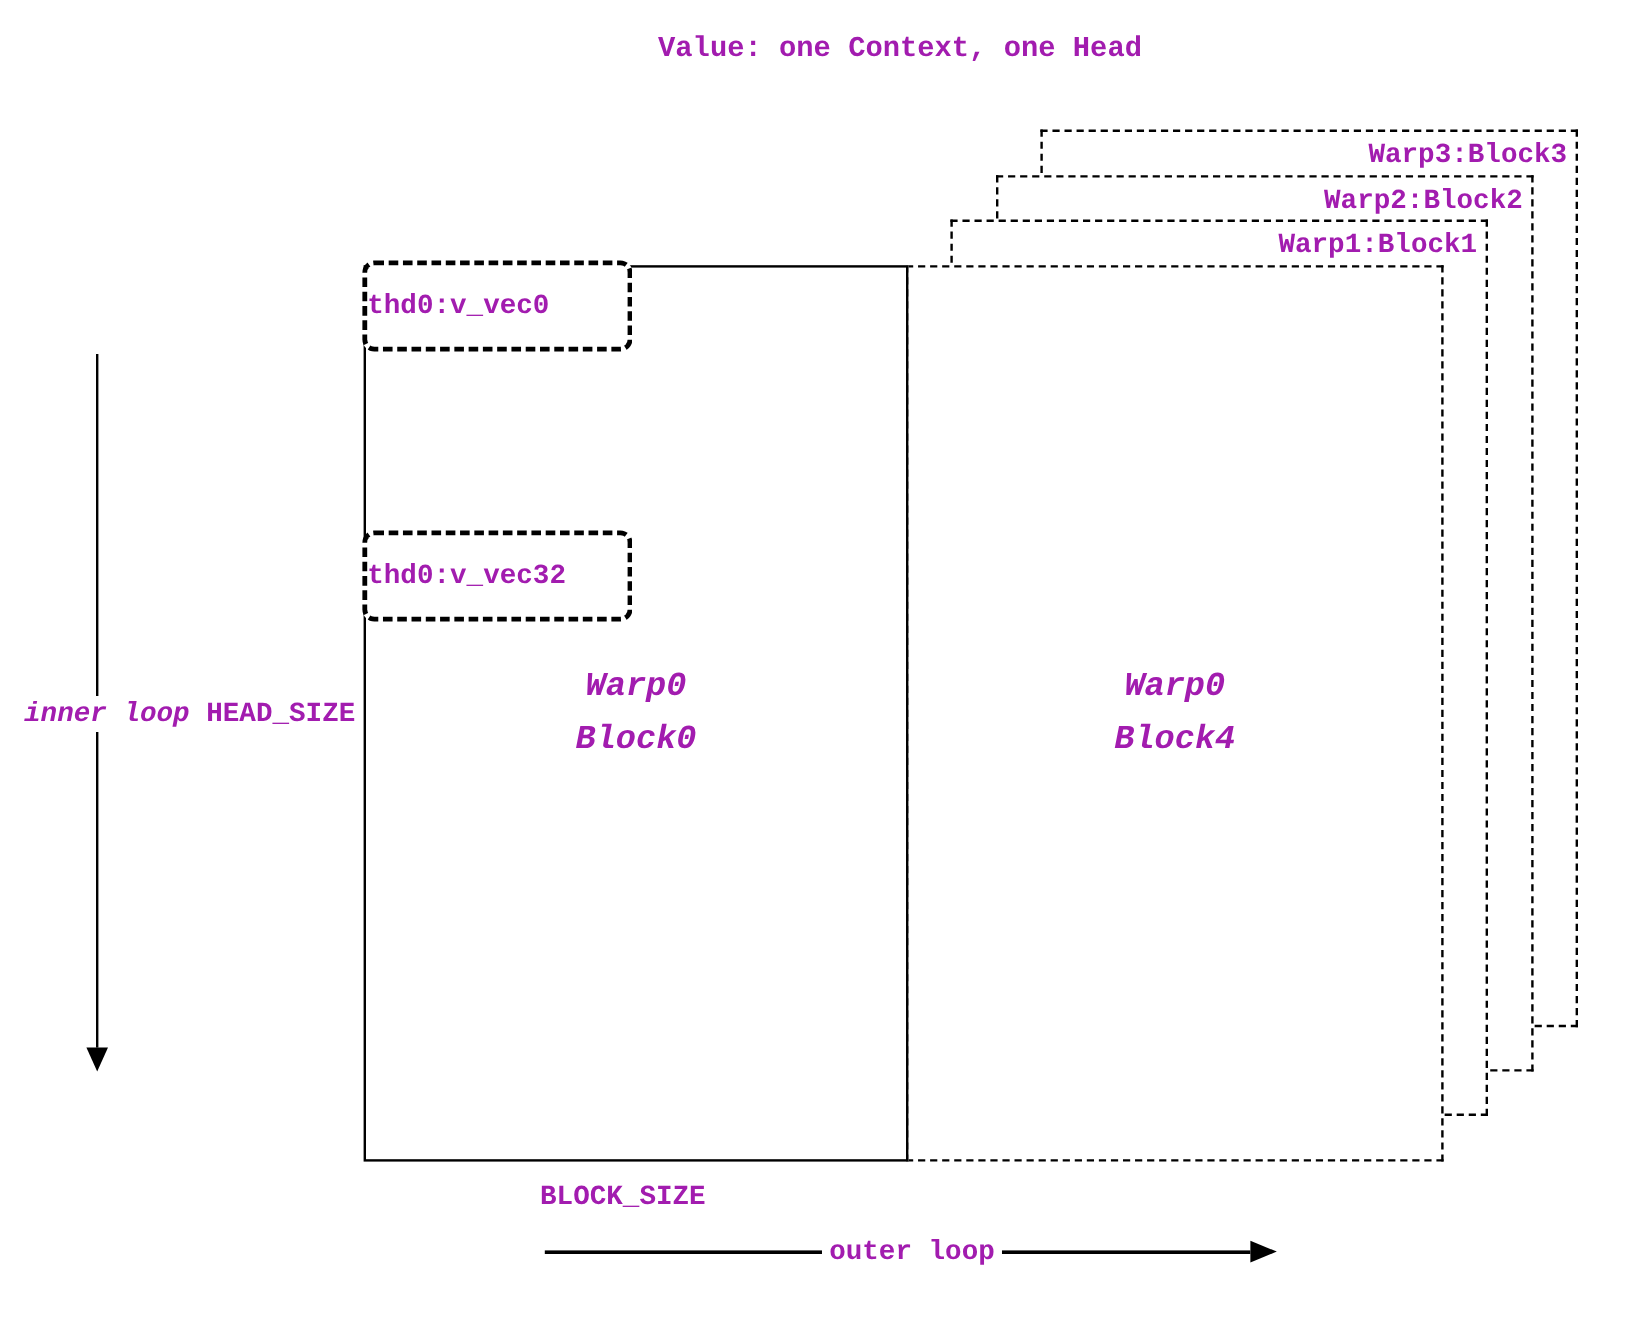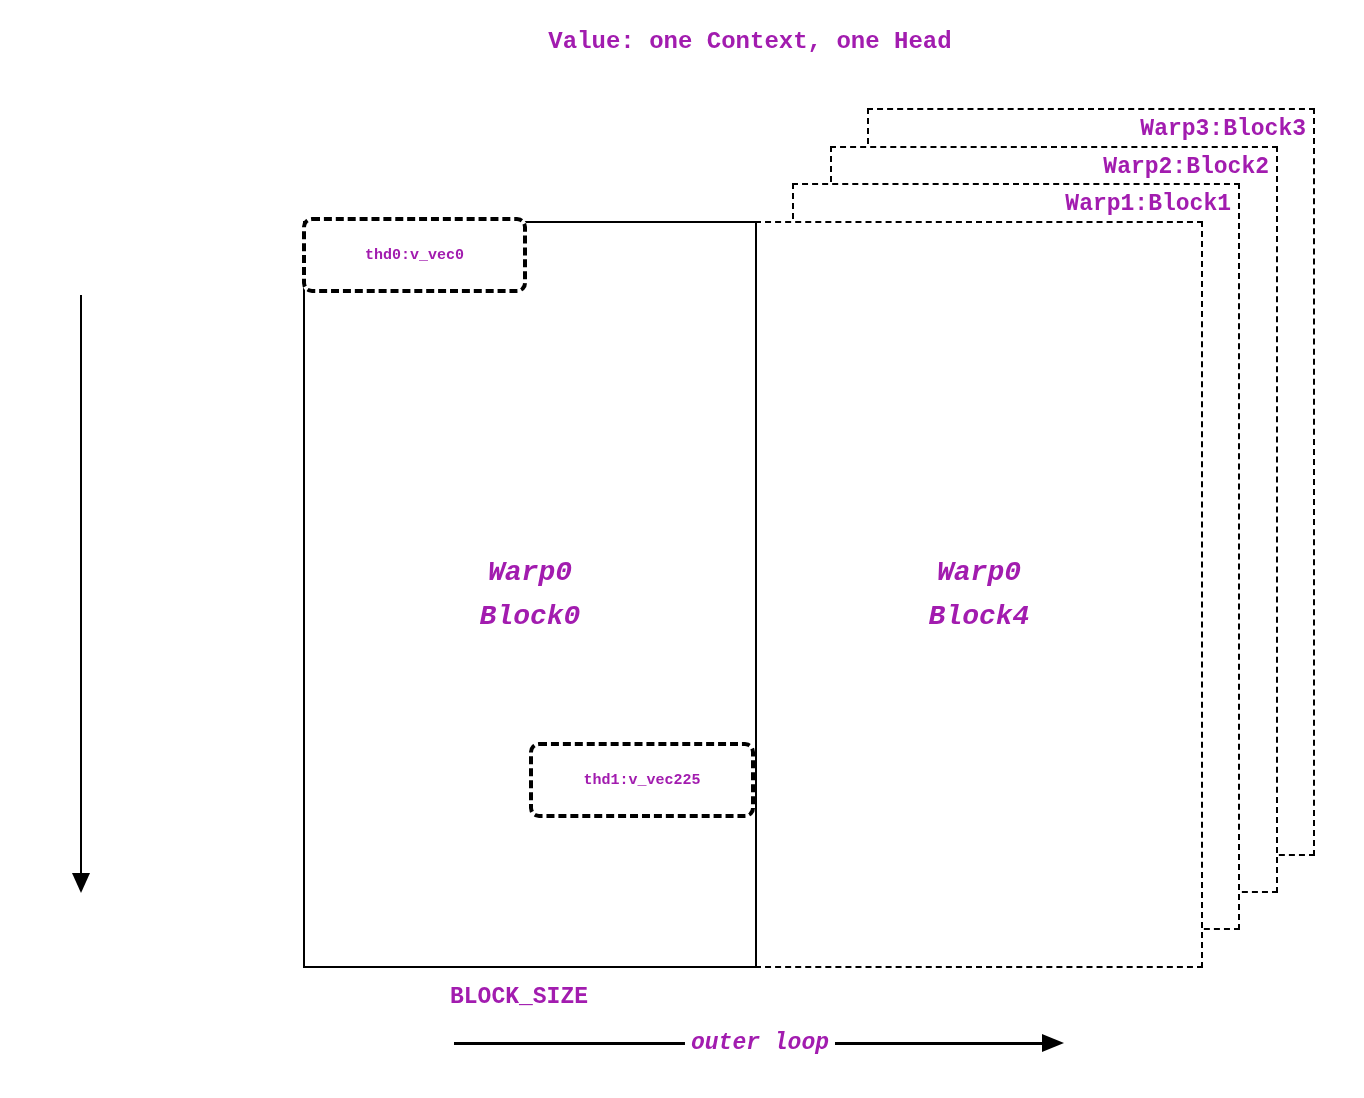--- a/index.html
+++ b/index.html
@@ -60,22 +60,21 @@
     white-space: pre;
   }
 
   
   .vec-cell {
     border: 4px dashed #000;
     border-radius: 10px;
     background: #ffffff;
     display: flex;
     align-items: center;
-    justify-content: center;
-    font-size: 15px;
+    font-size: 23px;
     white-space: pre;
   }
   .vec-r0 { top: 217px; }
   .vec-r1 { top: 442px; }
   .vec-r2 { top: 742px; }
   .vec-c0 { left: 302px; width: 225px; height: 76px; }
   .vec-c1 { left: 529px; width: 226px; height: 76px; }
 
   
   .vline { left: 80px; top: 295px; width: 2px; height: 578px; background: #000; }
@@ -97,21 +96,20 @@
     font-size: 23px;
     white-space: pre;
     background: #ffffff;
   }
   .inner-label { left: 16px; top: 580px; padding: 2px 4px; }
   .inner-label .it { font-style: italic; }
   .blocksize-label { left: 450px; top: 984px; text-align: right; }
   .outer-label {
     left: 760px; top: 1030px;
     transform: translateX(-50%);
-    font-style: italic;
     padding: 0 6px;
   }
 </style>
 </head>
 <body>
 
 <div class="canvas">
 
   <div class="abs title">Value: one Context, one Head</div>
 
@@ -129,26 +127,27 @@
     <div class="big-label"><span>Warp0</span><br><span>Block4</span></div>
   </div>
 
   <div class="abs rect-block0">
     <div class="big-label"><span>Warp0</span><br><span>Block0</span></div>
   </div>
 
   <div class="abs vec-cell vec-r0 vec-c0">
     <span>thd0:v_vec0</span>
   </div>
-  <div class="abs vec-cell vec-r2 vec-c1">
-    <span>thd1:v_vec225</span>
+  <div class="abs vec-cell vec-r1 vec-c0">
+    <span>thd0:v_vec32</span>
   </div>
 
   <div class="abs vline"></div>
   <div class="abs arrow-down"></div>
+  <div class="abs axis-label inner-label"><span class="it">inner loop</span> <span>HEAD_SIZE</span></div>
 
   <div class="abs axis-label blocksize-label">BLOCK_SIZE</div>
 
   <div class="abs hline"></div>
   <div class="abs arrow-right"></div>
   <div class="abs axis-label outer-label">outer loop</div>
 
 </div>
 
 </body></html>

